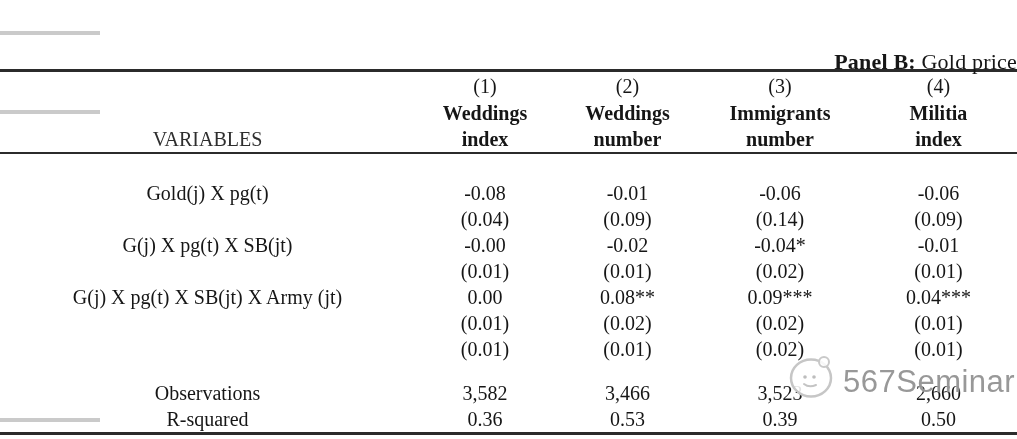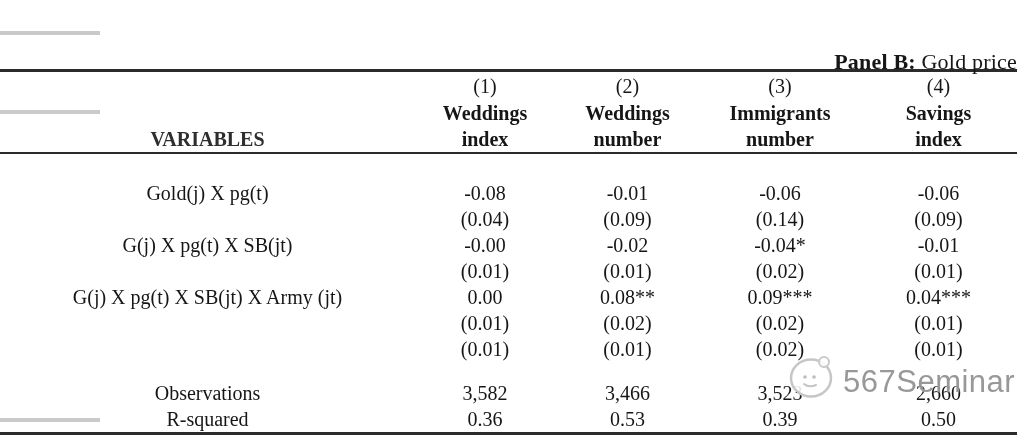--- a/index.html
+++ b/index.html
@@ -33,21 +33,21 @@
     line-height:26px;
     height:26px;
     overflow:hidden;
     white-space:nowrap;
   }
   tr.row-nums { border-top:3px solid #2b2b2b; }
   tr.row-nums td { height:27px; line-height:28px; }
   tr.row-names { border-bottom:2px solid #2b2b2b; }
   tr.row-names td { height:52px; vertical-align:bottom; font-weight:bold; }
   tr.row-names td.variables-cell {
-    font-weight:bold; vertical-align:bottom;
+    font-weight:normal; vertical-align:bottom;
     color:#2e2e2e;
   }
   td.lbl { text-align:left; padding-left:8px; }
   tr.spacer-a td { height:26px; }
   tr.spacer-b td { height:18px; }
   tr.line td { height:26px; }
 
   
   .rule-lead {
     position:absolute; left:0; width:100px; height:4px;
@@ -104,21 +104,21 @@
         </td>
         <td>
           <div>Weddings</div>
           <div>number</div>
         </td>
         <td>
           <div>Immigrants</div>
           <div>number</div>
         </td>
         <td>
-          <div>Savings</div>
+          <div>Militia</div>
           <div>index</div>
         </td>
       </tr>
     </thead>
     <tbody>
       <tr class="spacer-a">
           <td colspan="5"></td>
         </tr>
 
       <tr class="line">

